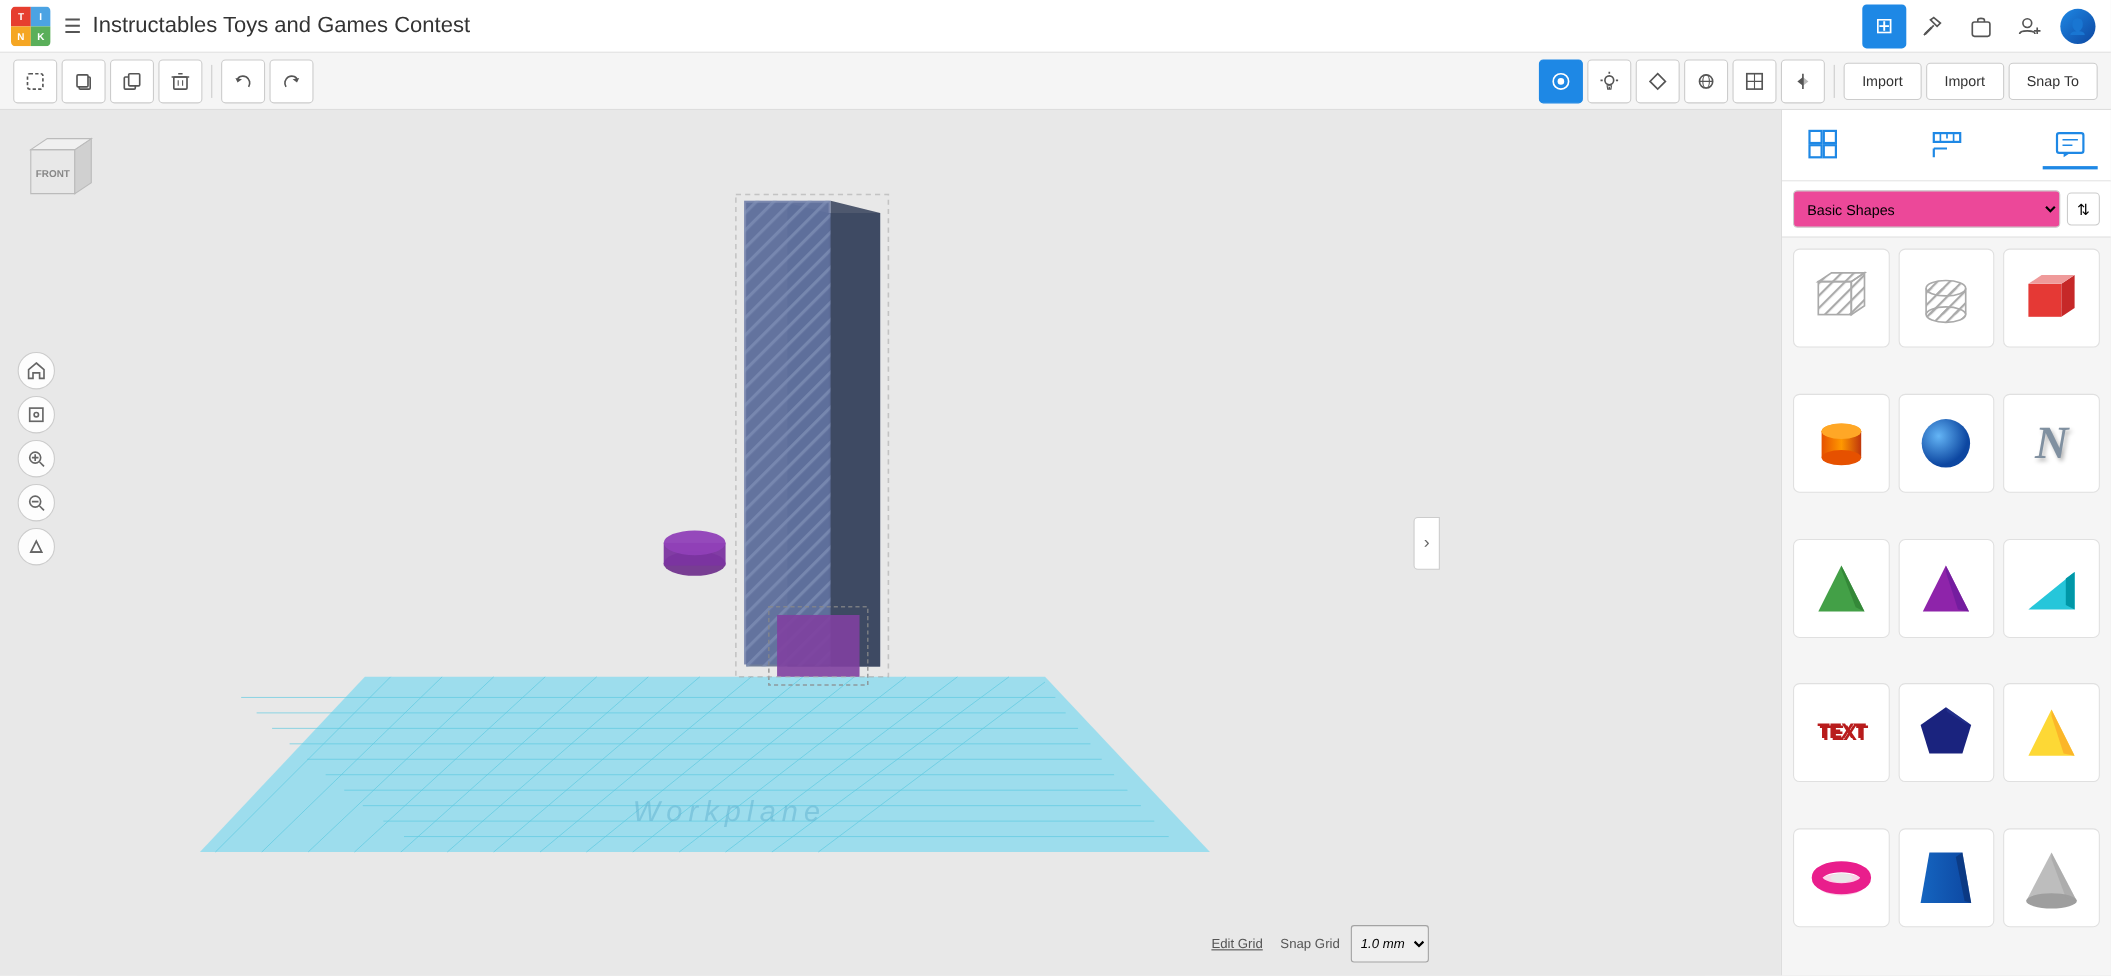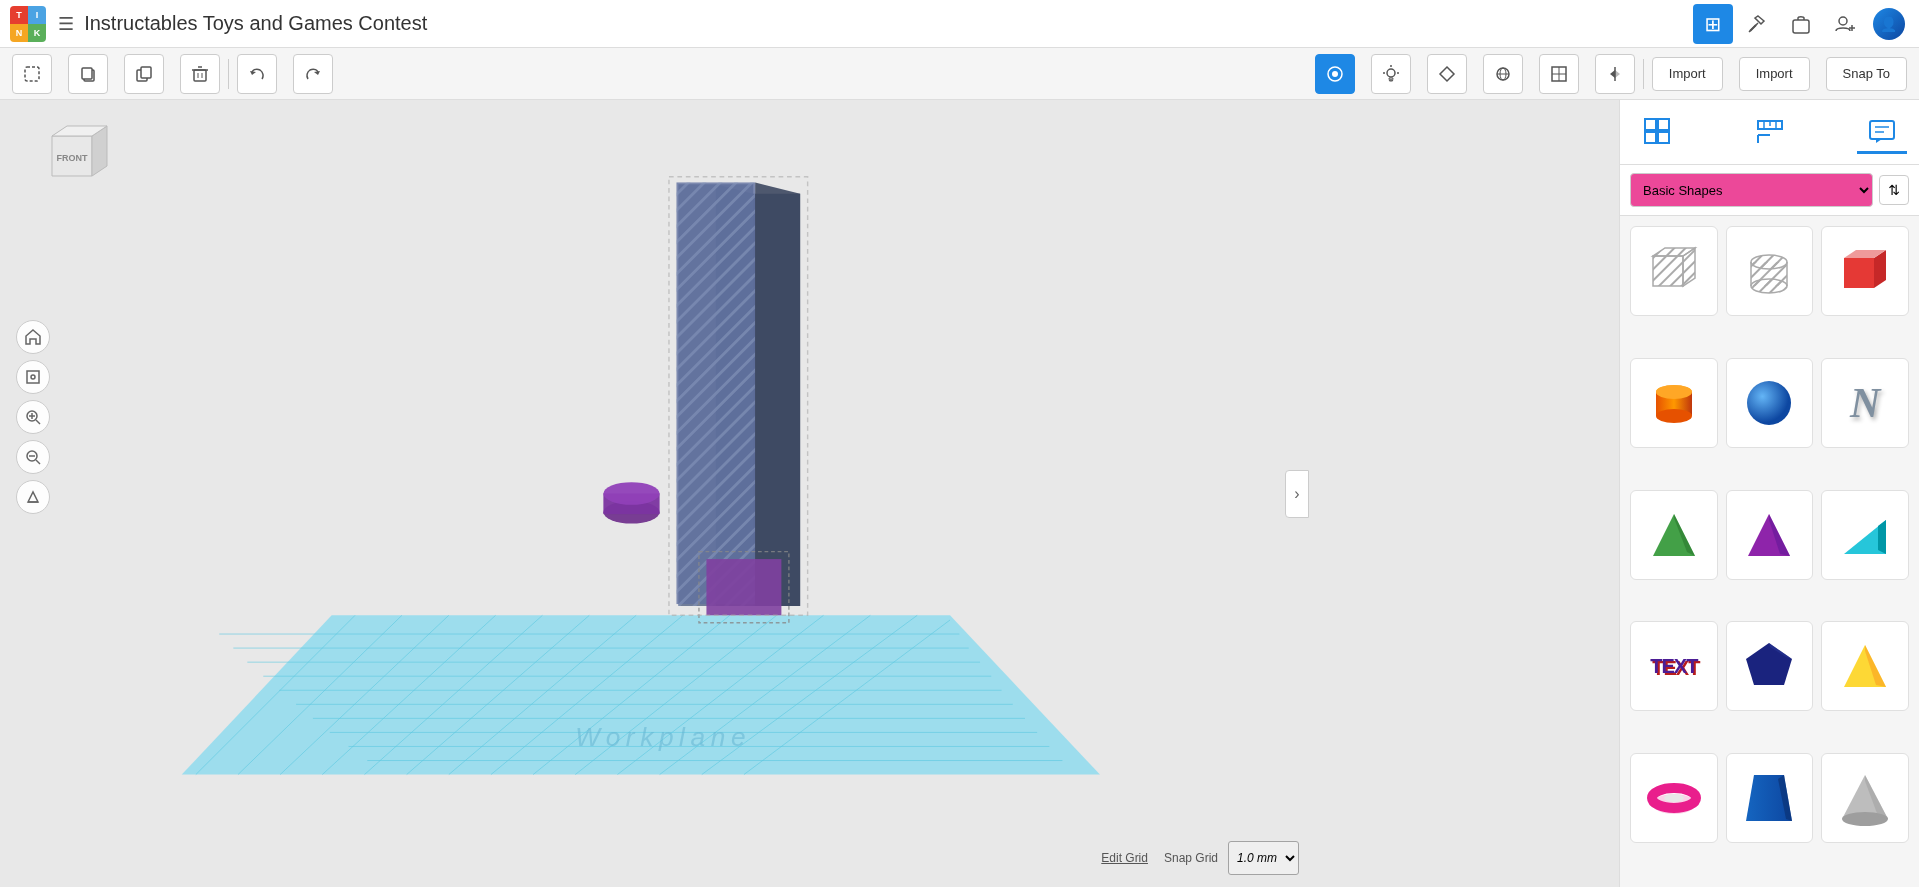--- a/index.html
+++ b/index.html
@@ -97,21 +97,21 @@
       justify-content: center;
       font-size: 18px;
       color: #555;
     }
     .tb-sep { width: 1px; height: 30px; background: #ccc; margin: 0 4px; }
     .tb-spacer { flex: 1; }
 
     .tb-group {
       display: flex;
       align-items: center;
-      gap: 16px;
+      gap: 4px;
     }
 
     
     .action-btn {
       height: 34px;
       padding: 0 16px;
       border: 1px solid #ccc;
       background: #fff;
       border-radius: 4px;
       cursor: pointer;
@@ -132,21 +132,21 @@
       flex: 1;
       position: relative;
       background: #e8e8e8;
       overflow: hidden;
     }
 
     
     #view-cube {
       position: absolute;
       top: 16px;
-      left: 32px;
+      left: 8px;
       width: 80px;
       height: 80px;
     }
 
     
     #nav-controls {
       position: absolute;
       left: 16px;
       top: 220px;
       display: flex;
@@ -764,21 +764,21 @@
         <div class="shape-icon">
           <svg width="58" height="58" viewBox="0 0 58 58">
             <polygon points="8,48 50,48 50,14" fill="#26c6da"></polygon>
             <polygon points="50,14 50,48 42,44 42,20" fill="#0097a7"></polygon>
           </svg>
         </div>
       </div>
 
       <div class="shape-item">
         <div class="shape-icon" style="display:flex;align-items:center;justify-content:center;">
-          <span style="font-size:20px;font-weight:900;color:#4c1d95;font-family:Liberation Sans, sans-serif;text-shadow:2px 2px 0 #b71c1c;letter-spacing:-1px;">TEXT</span>
+          <span style="font-size:20px;font-weight:900;color:#b91c1c;font-family:Liberation Mono, monospace;text-shadow:2px 2px 0 #b71c1c;letter-spacing:-1px;">TEXT</span>
         </div>
       </div>
 
       <div class="shape-item">
         <div class="shape-icon">
           <svg width="58" height="58" viewBox="0 0 58 58">
             <polygon points="29,6 52,22 44,48 14,48 6,22" fill="#1a237e"></polygon>
             <polygon points="29,6 52,22 46,20 30,10" fill="#283593" opacity="0.6"></polygon>
           </svg>
         </div>

